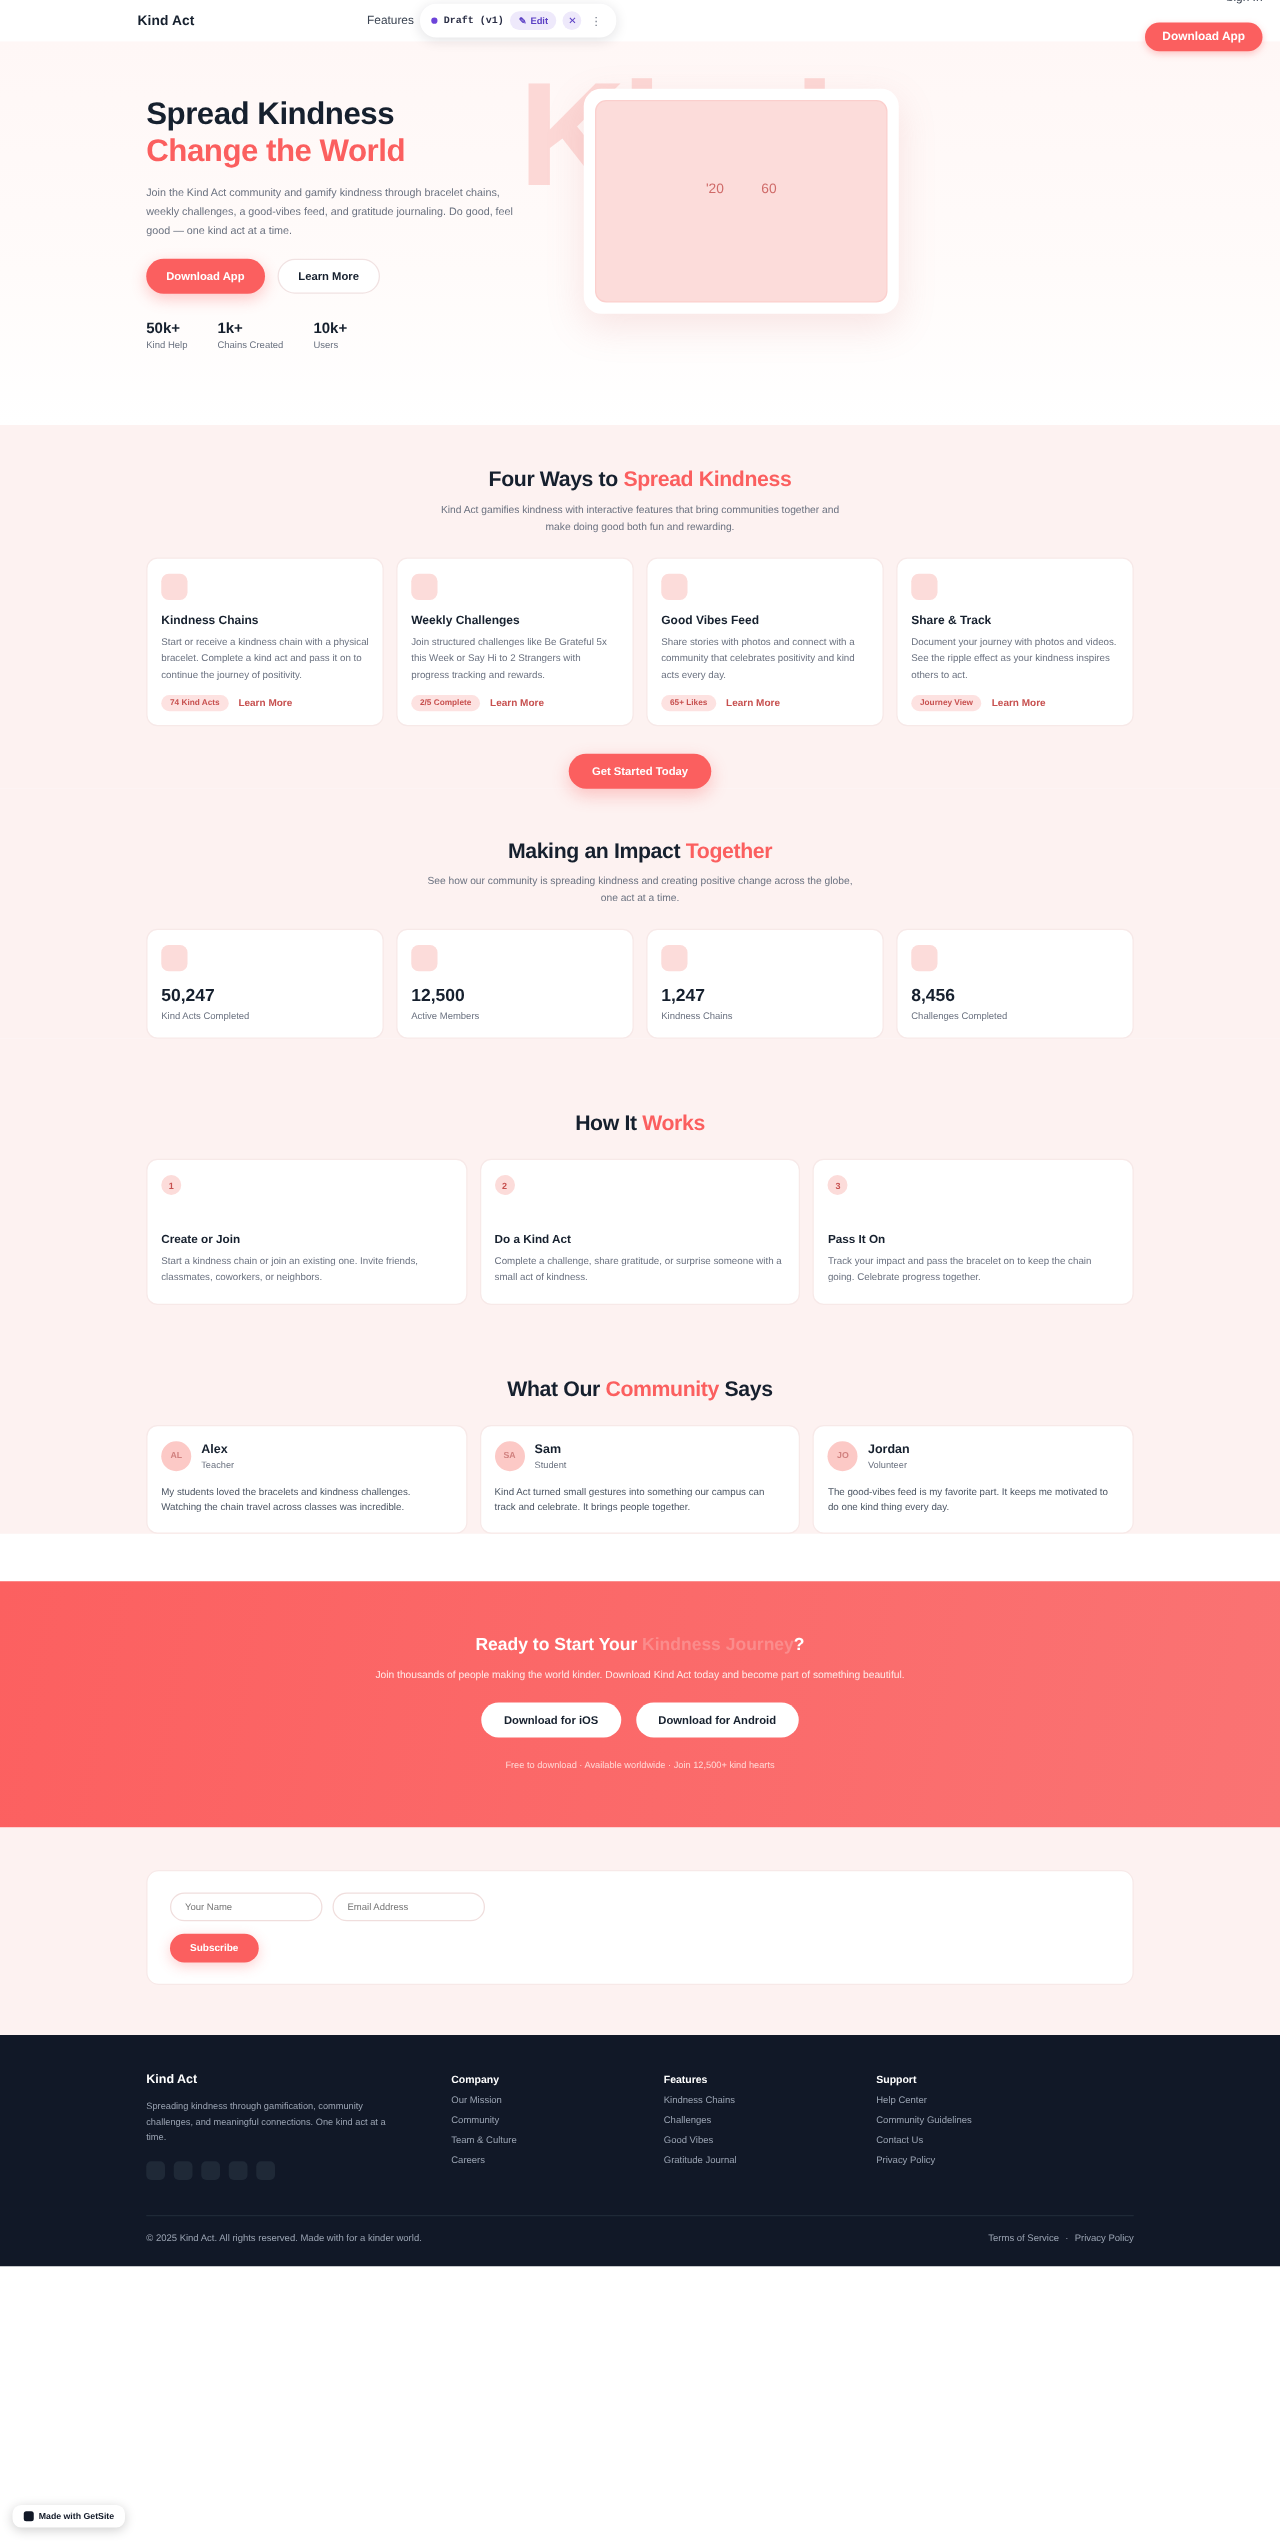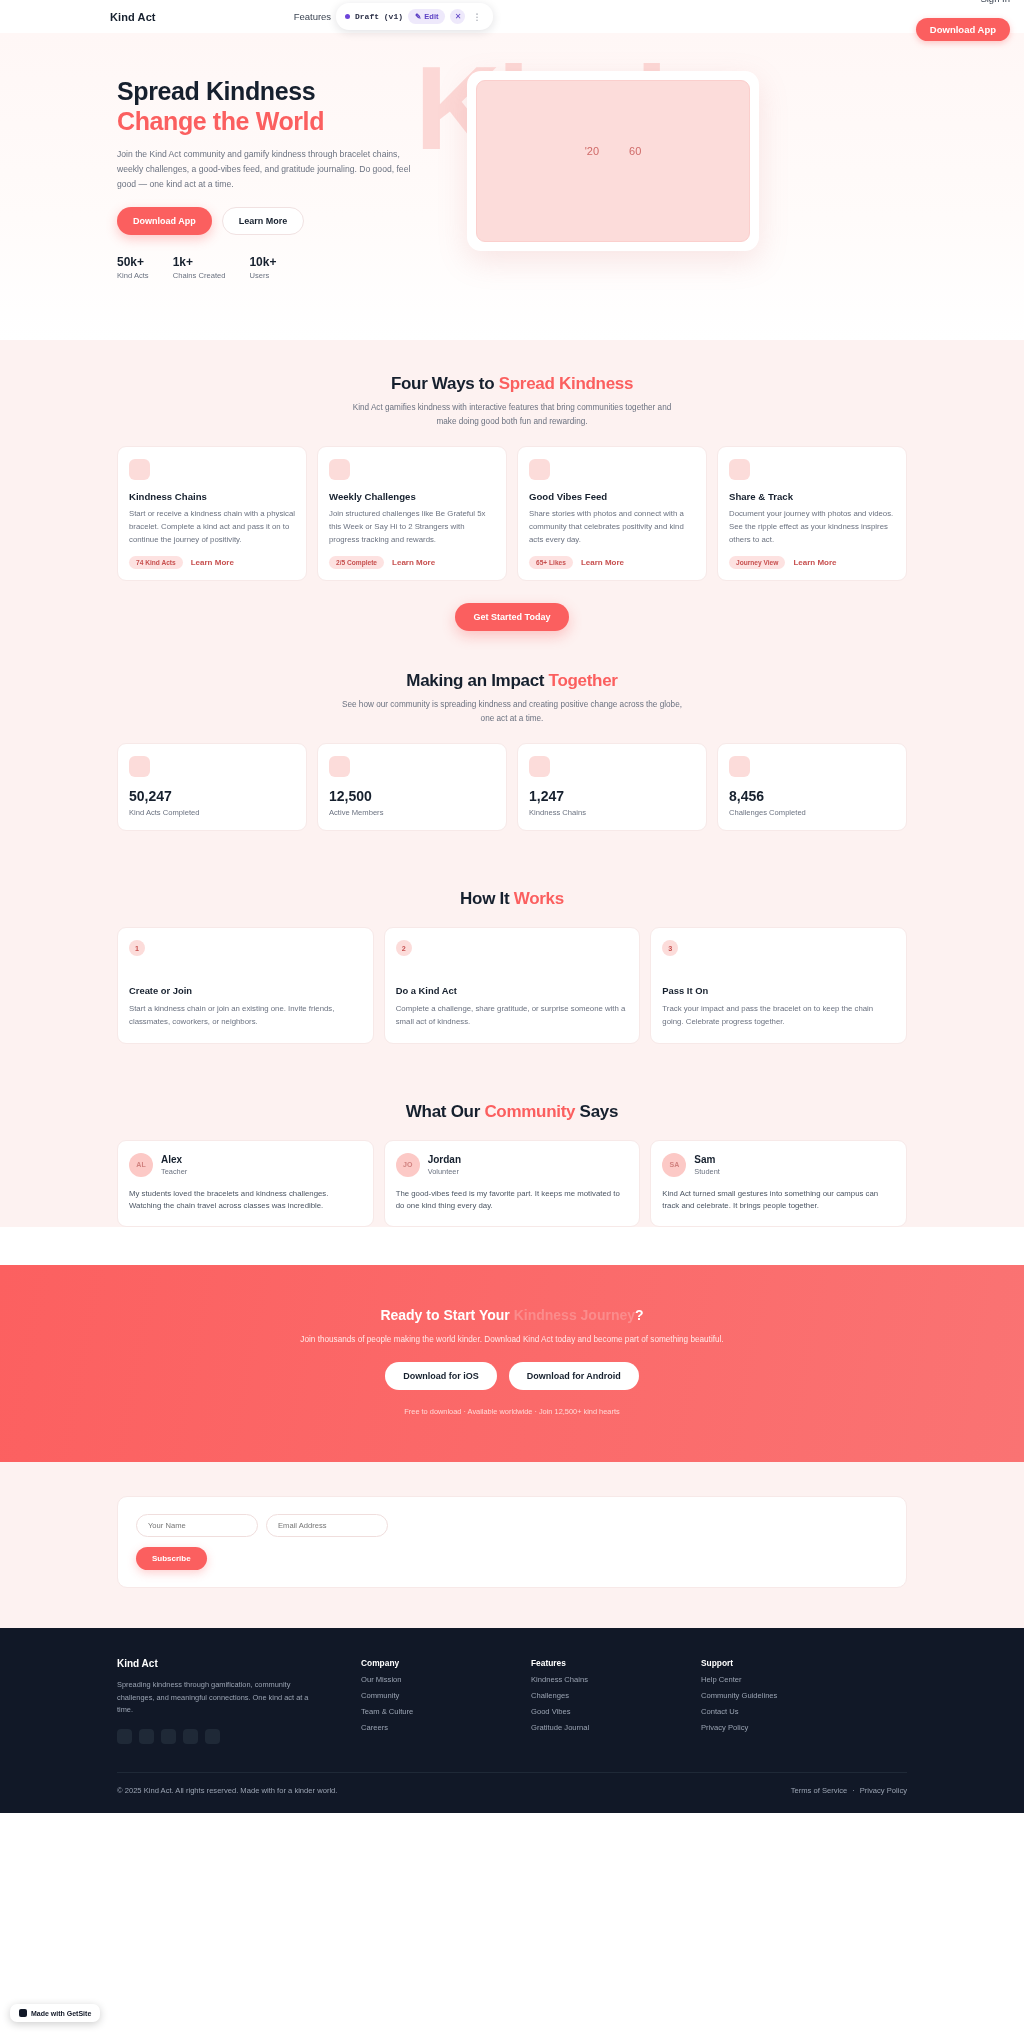--- a/index.html
+++ b/index.html
@@ -86,21 +86,21 @@
   .stat-l { font-size: 7.6px; color: #6b7280; margin-top: 2px; }
 
   
   .watermark {
     position: absolute; left: 298px; top: -22px;
     font-size: 118px; font-weight: 700; color: #fcd8d6; line-height: 1;
     letter-spacing: -3px; z-index: 1; pointer-events: none; user-select: none;
   }
   .hero-left, .hero-right { position: relative; z-index: 2; }
 
-  .hero-right { width: 292px; }
+  .hero-right { width: 252px; }
   .phone-frame {
     background: #fff; border-radius: 14px; padding: 9px;
     box-shadow: 0 10px 30px rgba(214,120,120,.18);
   }
   .phone-screen {
     height: 162px; border-radius: 9px; background: #fcdcda;
     border: 1px solid #fbcfcd; position: relative;
   }
   .phone-nums {
     position: absolute; left: 0; right: 0; top: 64px;
@@ -284,21 +284,21 @@
           <span class="accent">Change the World</span>
         </h1>
         <p class="hero-sub">Join the Kind Act community and gamify kindness through bracelet chains, weekly challenges, a good-vibes feed, and gratitude journaling. Do good, feel good — one kind act at a time.</p>
         <div class="hero-actions">
           <button class="btn-primary">Download App</button>
           <button class="btn-outline">Learn More</button>
         </div>
         <div class="hero-stats">
           <div>
             <div class="stat-n">50k+</div>
-            <div class="stat-l">Kind Acts</div>
+            <div class="stat-l">Kind Help</div>
           </div>
           <div>
             <div class="stat-n">1k+</div>
             <div class="stat-l">Chains Created</div>
           </div>
           <div>
             <div class="stat-n">10k+</div>
             <div class="stat-l">Users</div>
           </div>
         </div>
@@ -436,37 +436,37 @@
           <div class="avatar">AL</div>
           <div>
             <div class="tst-name">Alex</div>
             <div class="tst-role">Teacher</div>
           </div>
         </div>
         <div class="tst-quote">My students loved the bracelets and kindness challenges. Watching the chain travel across classes was incredible.</div>
       </div>
       <div class="tst-card">
         <div class="tst-head">
+          <div class="avatar">SA</div>
+          <div>
+            <div class="tst-name">Sam</div>
+            <div class="tst-role">Student</div>
+          </div>
+        </div>
+        <div class="tst-quote">Kind Act turned small gestures into something our campus can track and celebrate. It brings people together.</div>
+      </div>
+      <div class="tst-card">
+        <div class="tst-head">
           <div class="avatar">JO</div>
           <div>
             <div class="tst-name">Jordan</div>
             <div class="tst-role">Volunteer</div>
           </div>
         </div>
         <div class="tst-quote">The good-vibes feed is my favorite part. It keeps me motivated to do one kind thing every day.</div>
-      </div>
-      <div class="tst-card">
-        <div class="tst-head">
-          <div class="avatar">SA</div>
-          <div>
-            <div class="tst-name">Sam</div>
-            <div class="tst-role">Student</div>
-          </div>
-        </div>
-        <div class="tst-quote">Kind Act turned small gestures into something our campus can track and celebrate. It brings people together.</div>
       </div>
     </div>
   </div>
 </section>
 
 <section class="cta-band">
   <div class="wrap">
     <div class="cta-title">
       <span>Ready to Start Your </span><span class="soft">Kindness Journey</span><span>?</span>
     </div>

